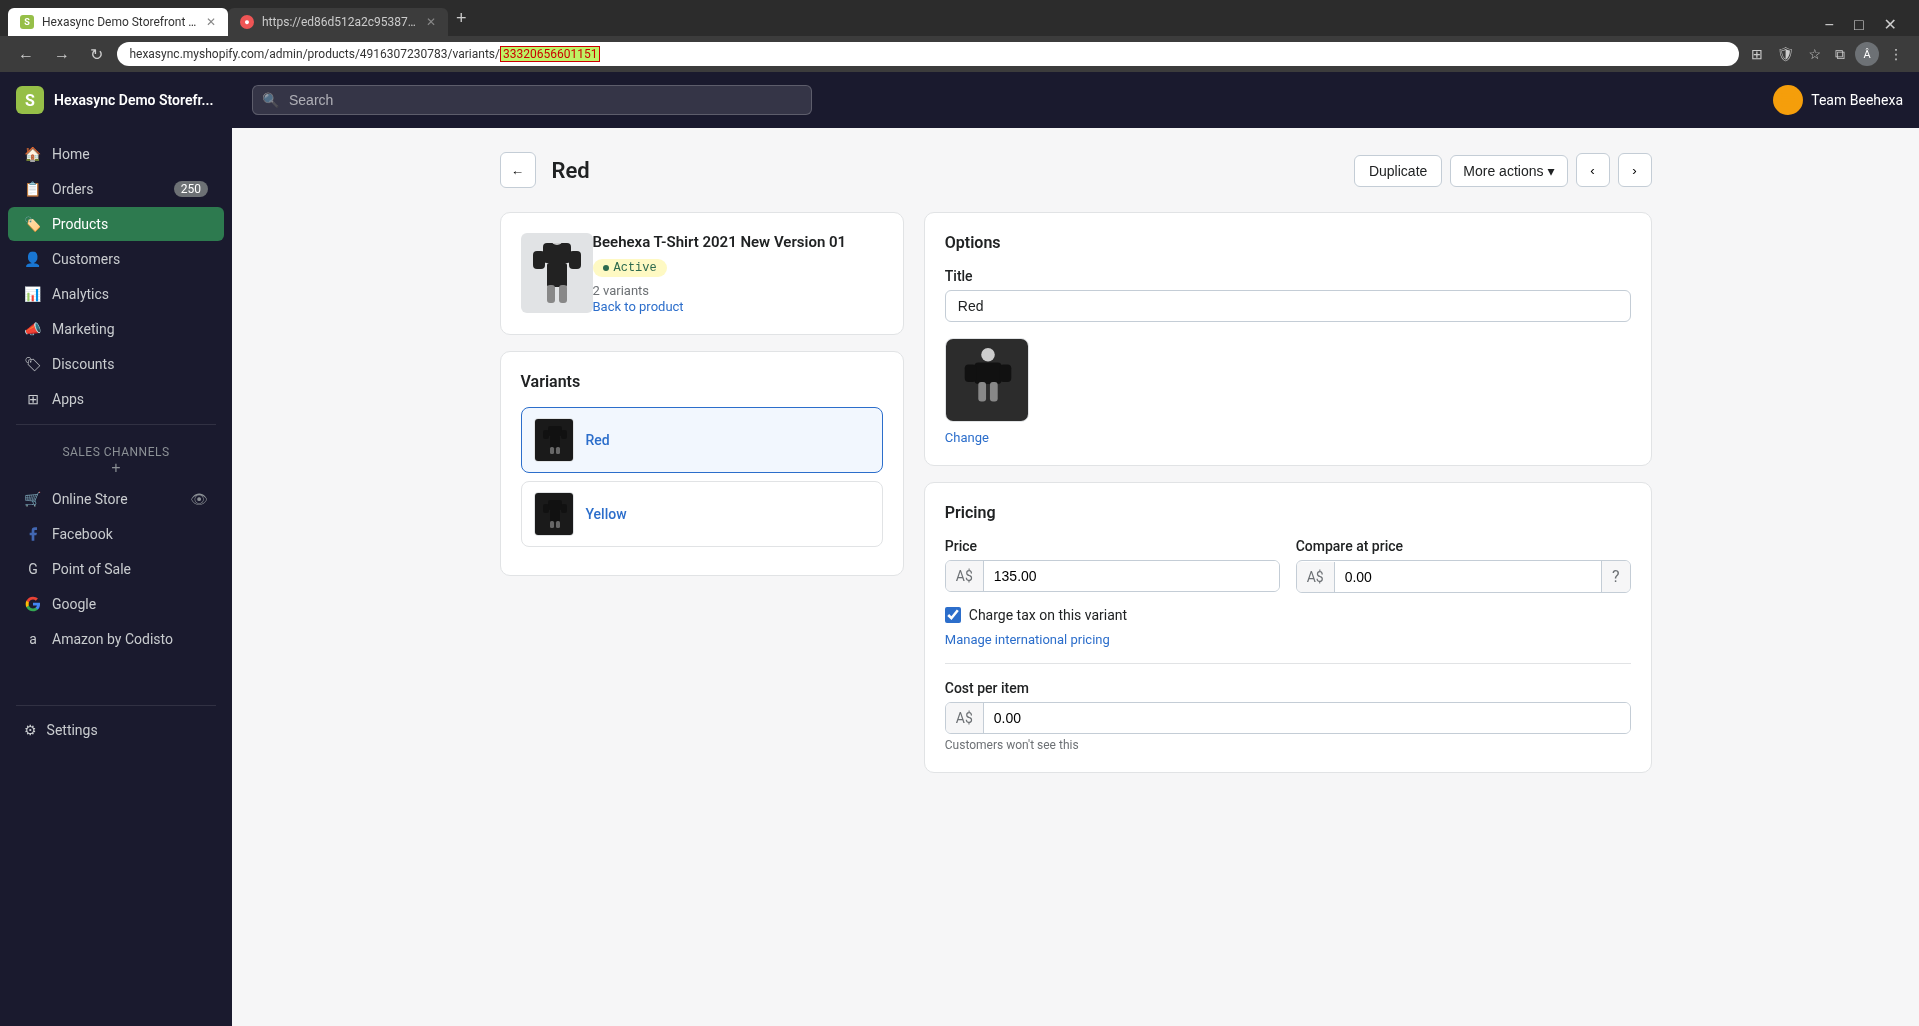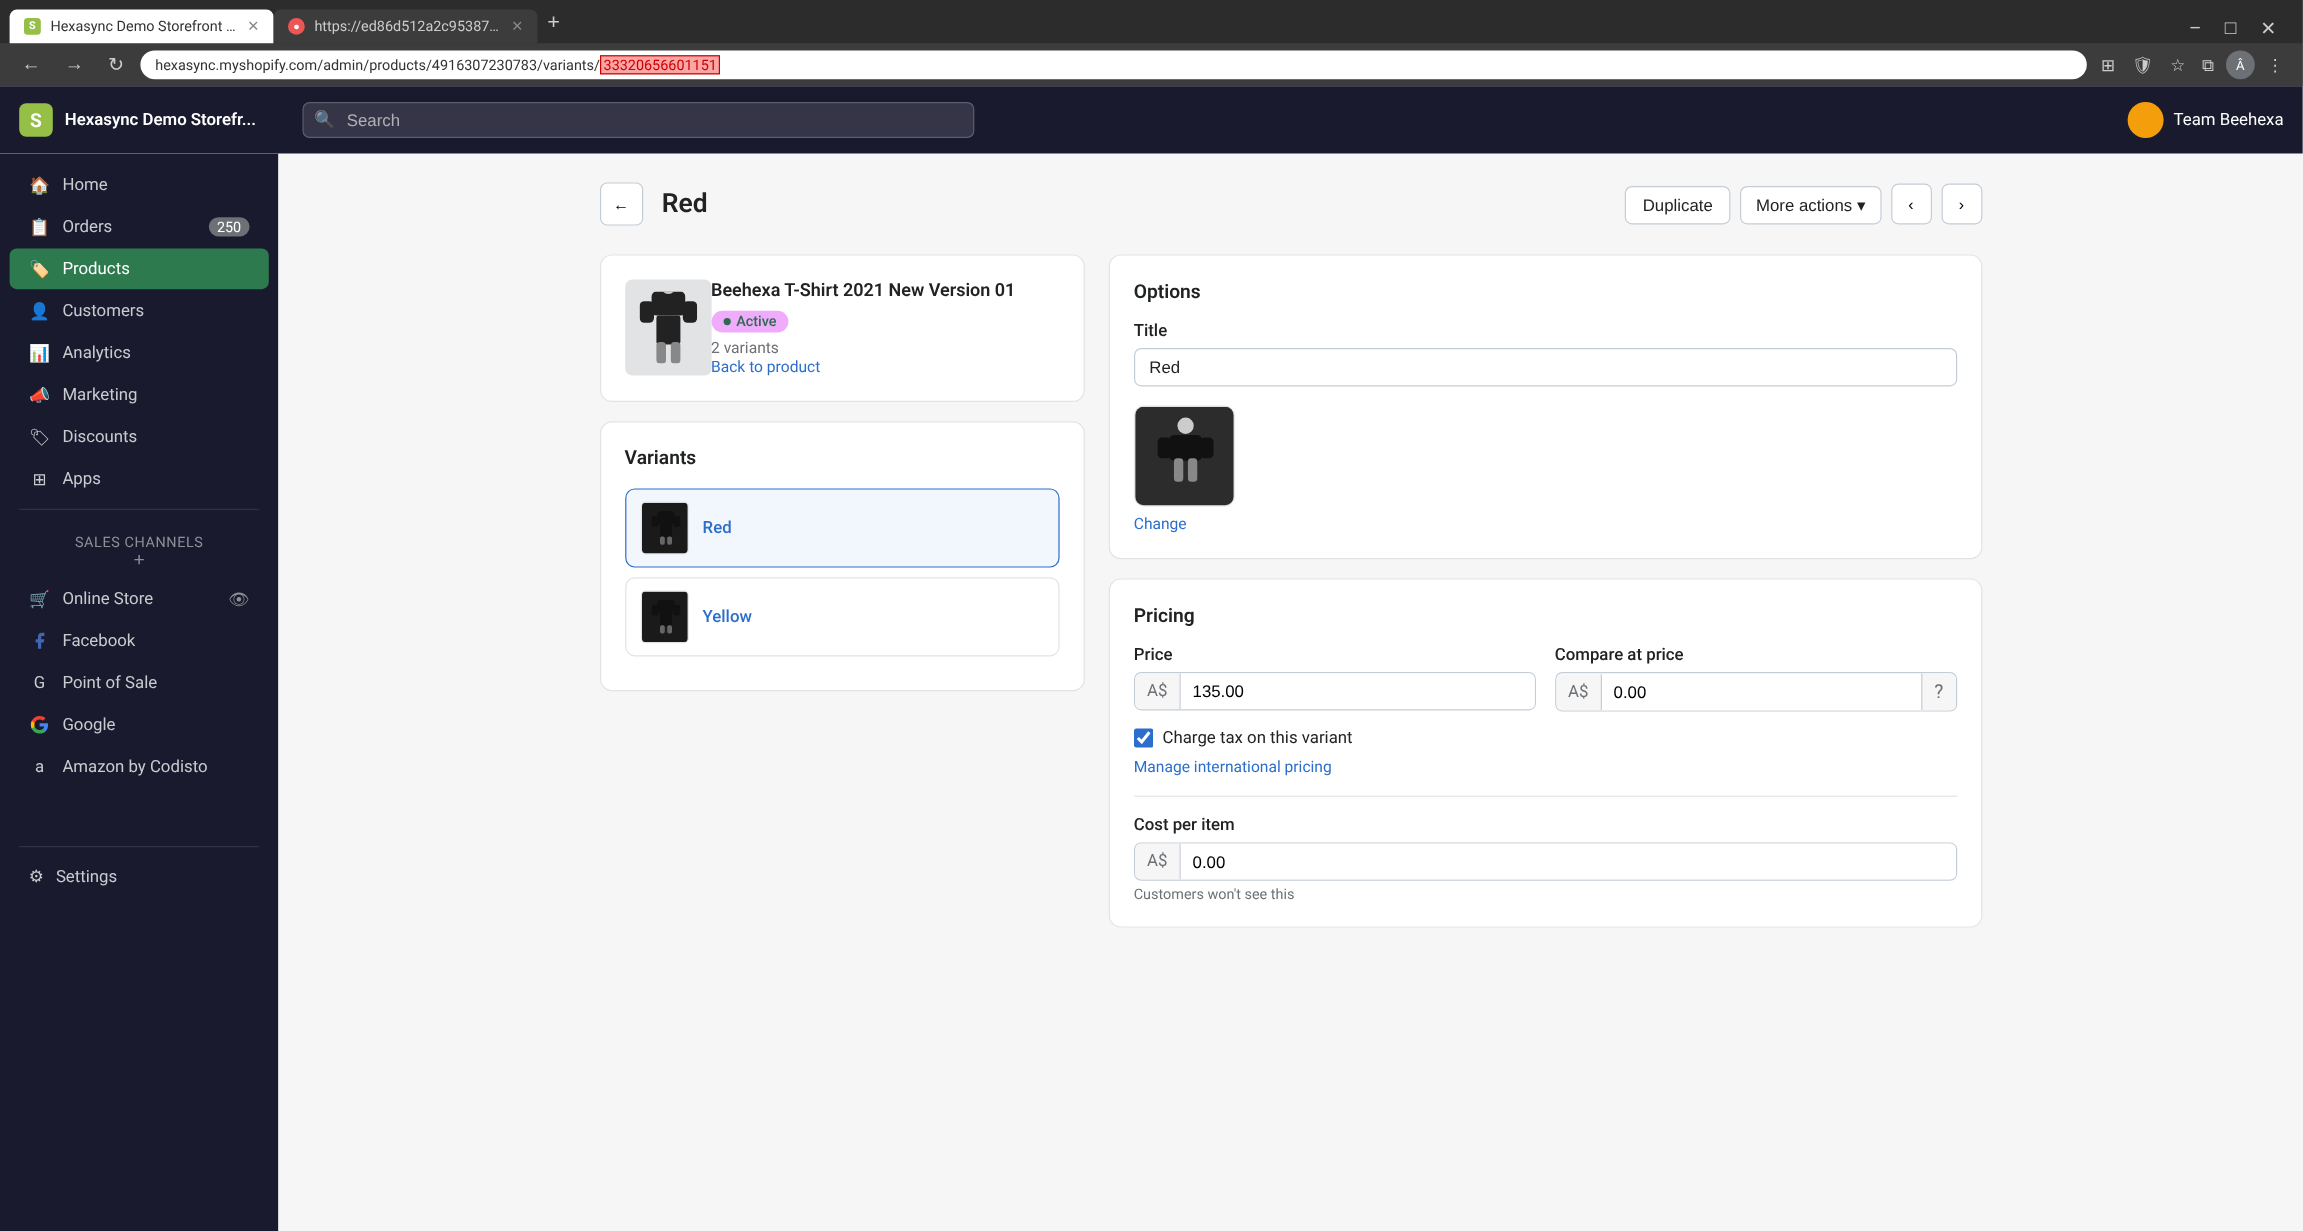--- a/index.html
+++ b/index.html
@@ -69,21 +69,21 @@
     .two-col { display: grid; grid-template-columns: 1fr 1.8fr; gap: 20px; align-items: start; }
 
     
     .card { background: #fff; border-radius: 10px; border: 1px solid #e1e3e5; padding: 20px; margin-bottom: 16px; }
     .card-title { font-size: 16px; font-weight: 600; margin-bottom: 16px; }
 
     
     .product-info { display: flex; gap: 0; align-items: flex-start; }
     .product-thumb-placeholder { width: 72px; height: 80px; background: #e1e3e5; border-radius: 6px; display: flex; align-items: center; justify-content: center; font-size: 24px; color: #8c9196; }
     .product-name { font-size: 15px; font-weight: 600; color: #202223; line-height: 1.3; }
-    .product-status { display: inline-flex; align-items: center; background: #f0abfc; color: #2d6a4f; border-radius: 12px; padding: 2px 10px; font-size: 12px; font-weight: 500; margin: 6px 0; }
+    .product-status { display: inline-flex; align-items: center; background: #fef9c3; color: #2d6a4f; border-radius: 12px; padding: 2px 10px; font-size: 12px; font-weight: 500; margin: 6px 0; font-family: Liberation Mono, monospace; }
     .product-status::before { content: ''; width: 6px; height: 6px; background: #2d6a4f; border-radius: 50%; margin-right: 5px; }
     .product-variants { font-size: 13px; color: #6d7175; }
     .product-link { color: #2c6ecb; text-decoration: none; font-size: 13px; }
 
     
     .variant-item { display: flex; align-items: center; gap: 12px; padding: 10px 12px; border: 1px solid #e1e3e5; border-radius: 8px; margin-bottom: 8px; cursor: pointer; }
     .variant-item.active { background: #f2f7fe; border-color: #2c6ecb; }
     .variant-thumb { width: 40px; height: 44px; border-radius: 4px; overflow: hidden; border: 1px solid #e1e3e5; flex-shrink: 0; }
     .variant-name { font-size: 14px; color: #2c6ecb; font-weight: 500; }
 
@@ -134,21 +134,21 @@
       <button class="browser-nav-btn">□</button>
       <button class="browser-nav-btn">✕</button>
     </div>
   </div>
   <div class="browser-controls">
     <button class="browser-nav-btn">←</button>
     <button class="browser-nav-btn">→</button>
     <button class="browser-nav-btn">↻</button>
     <div class="browser-addressbar">
       <span>hexasync.myshopify.com/admin/products/4916307230783/variants/</span>
-        <span style="background:#fca5a5;border:1px solid #c00;color:#c00;padding:0 2px;">33320656601151</span>
+        <span style="background:#bef264;border:1px solid #c00;color:#c00;padding:0 2px;">33320656601151</span>
     </div>
     <div class="browser-actions">
       <button class="browser-action-btn">⊞</button>
       <button class="browser-action-btn">🛡</button>
       <button class="browser-action-btn">☆</button>
       <button class="browser-action-btn">⧉</button>
       <div style="width:24px;height:24px;border-radius:50%;background:#6d7175;display:flex;align-items:center;justify-content:center;color:#fff;font-size:11px;">Â</div>
       <button class="browser-action-btn">⋮</button>
     </div>
   </div>

